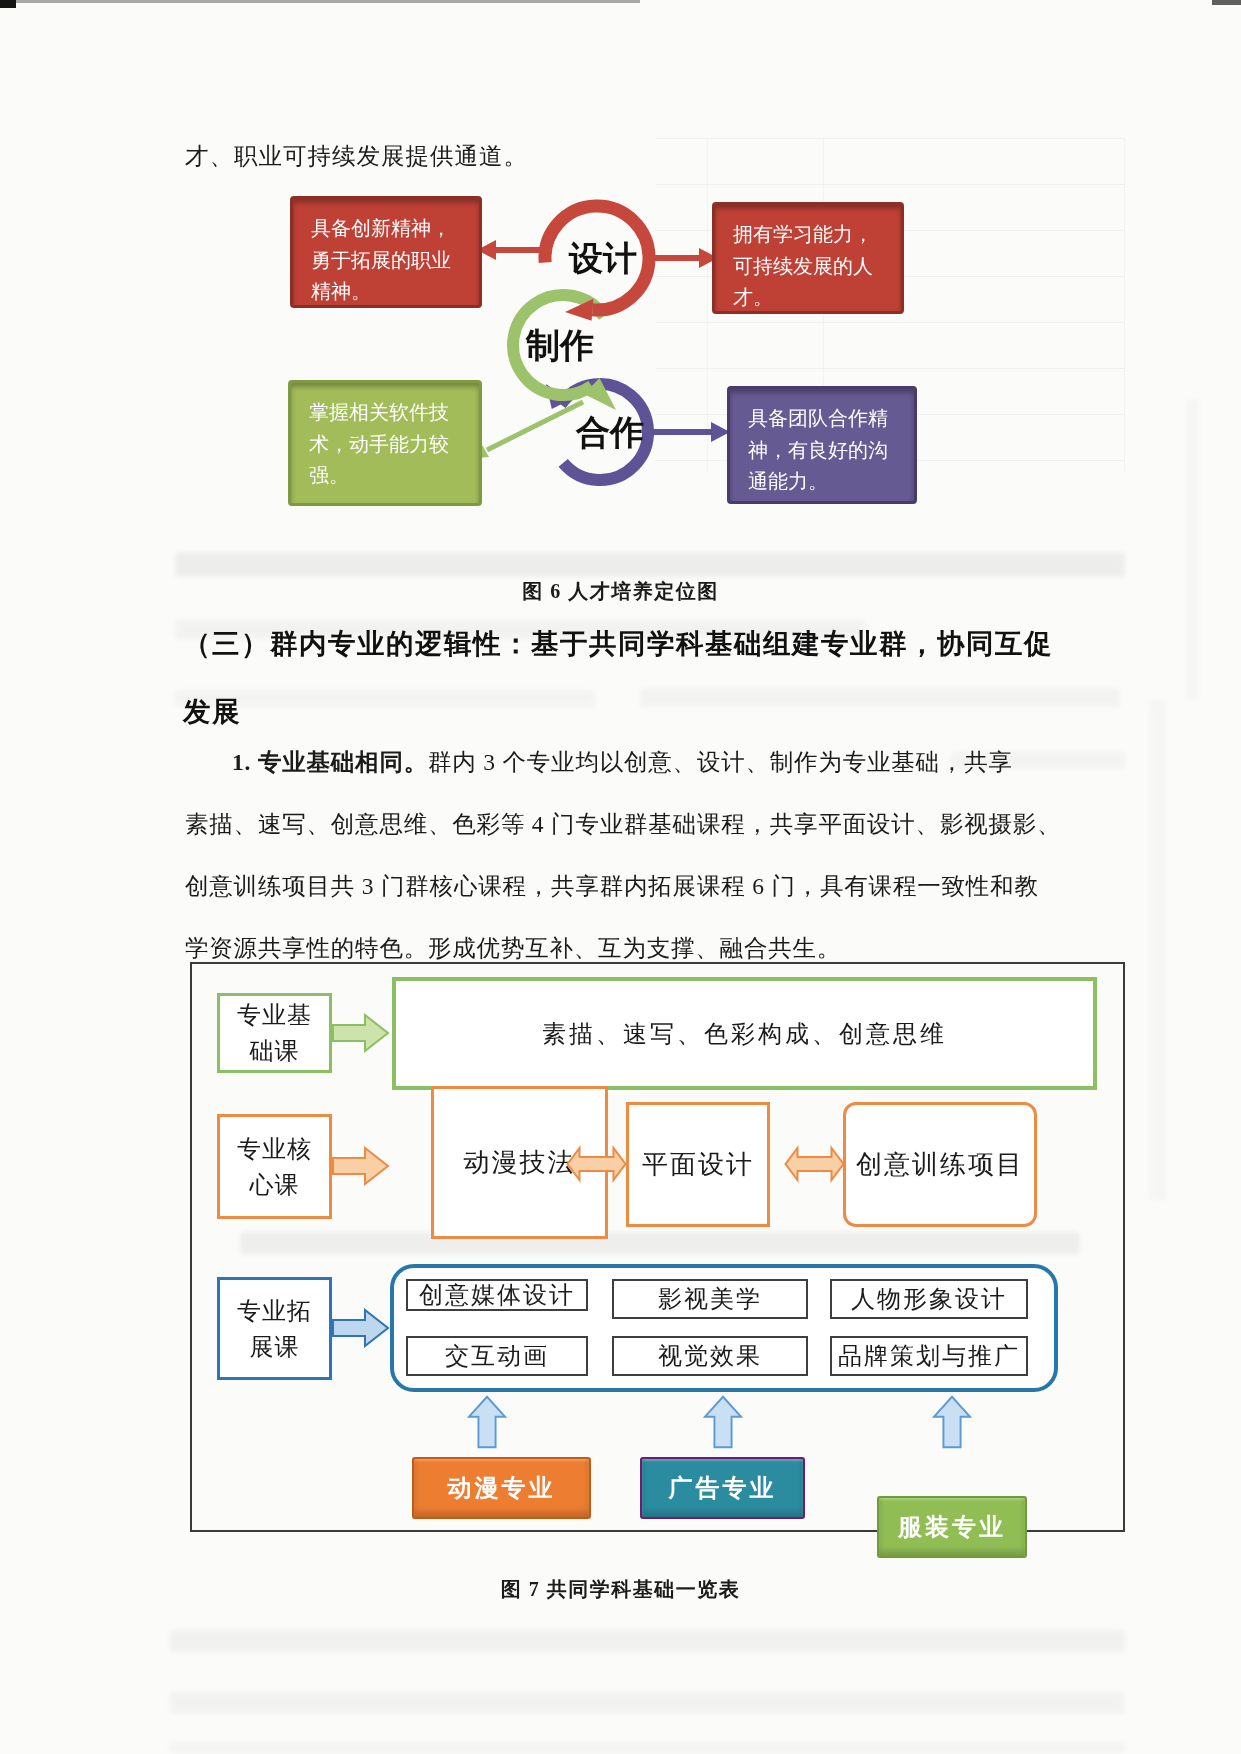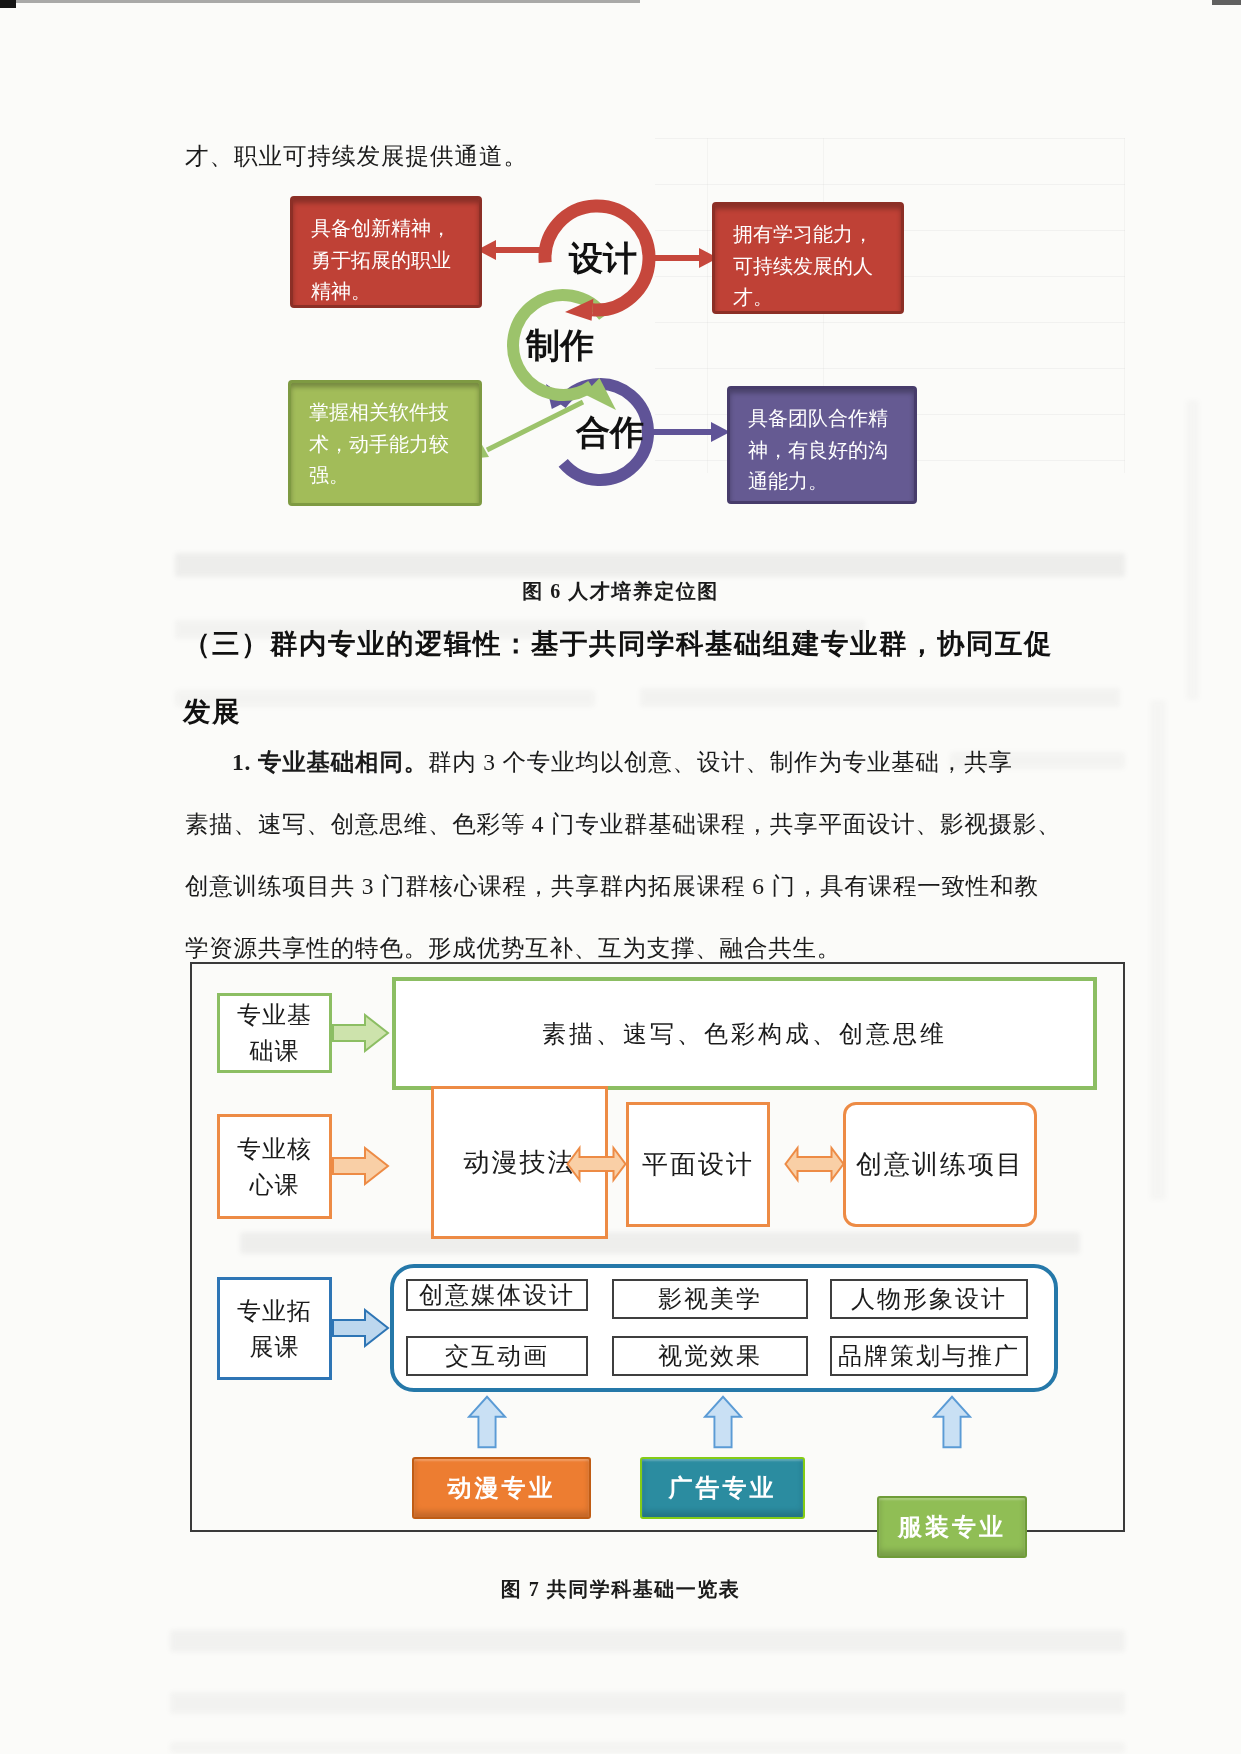--- a/index.html
+++ b/index.html
@@ -48,21 +48,21 @@
         font-size:26px;letter-spacing:2px;text-align:center;}
   .cbox-green{border:4px solid #8CBE63;font-size:24px;letter-spacing:3px;}
   .cbox-orange{border:3px solid #ED8B45;}
   .sbox{position:absolute;background:#fff;border:2px solid #3f3f3f;display:flex;align-items:center;
         justify-content:center;font-size:24px;letter-spacing:2px;}
   .bluebox{position:absolute;border:4px solid #2578A9;border-radius:24px;background:#fff;}
   .major{position:absolute;display:flex;align-items:center;justify-content:center;color:#fff;
          font-size:24px;font-weight:bold;letter-spacing:3px;border-radius:3px;
          box-shadow:inset 0 -5px 6px rgba(0,0,0,.18), inset 0 2px 2px rgba(255,255,255,.25);}
   .m1{background:#ED7D31;border:2px solid #C05C14;}
-  .m2{background:#2B8CA0;border:2px solid #84cc16;}
+  .m2{background:#2B8CA0;border:2px solid #701a75;}
   .m3{background:#90BE55;border:2px solid #6F9C38;}
 </style>
 </head>
 <body>
 
 <div class="page">
 
   <div class="abs scan-top"></div>
   <div class="abs scan-corner"></div>
   <div class="abs scan-corner-r"></div>

